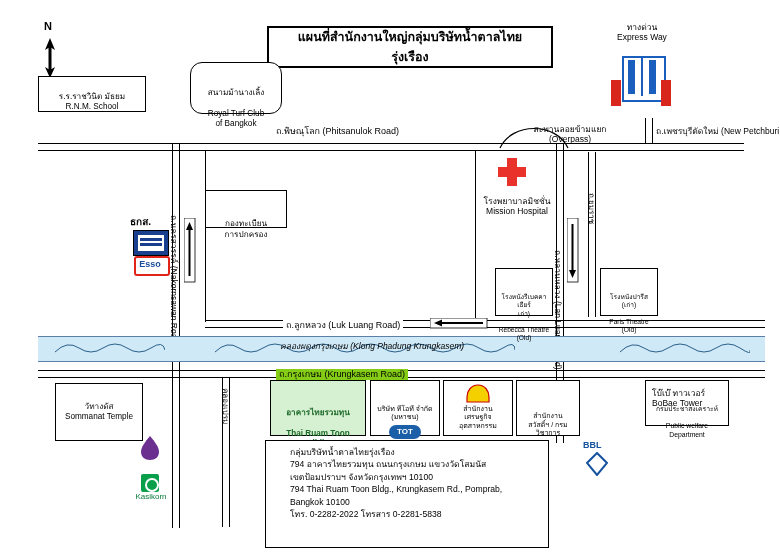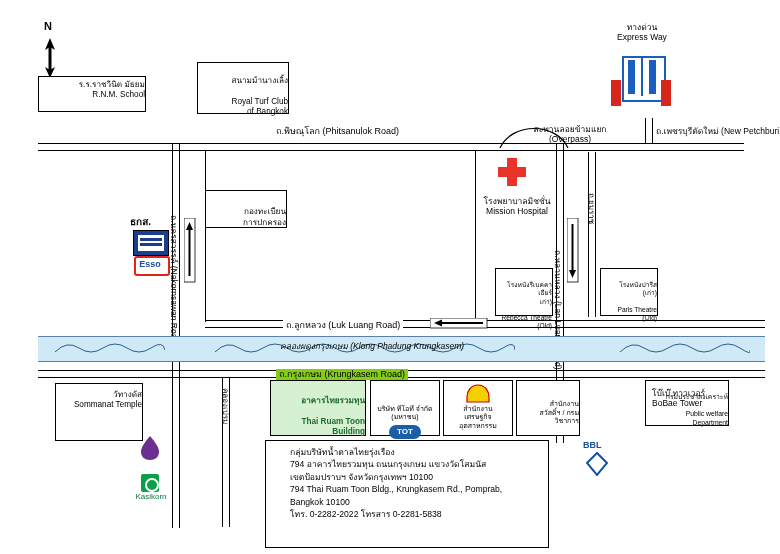--- a/index.html
+++ b/index.html
@@ -8,30 +8,33 @@
   .abs{position:absolute;}
   .lbl{font-size:8.5px;line-height:1.2;color:#000;text-align:center;white-space:nowrap;}
   .lbl.thai{font-size:9px;}
   .roadline{position:absolute;background:#000;}
   .titlebox{border:2px solid #000;background:#fff;text-align:center;}
   .titlebox .t{font-size:12.5px;font-weight:bold;padding:7px 14px;color:#000;}
   .infobox{border:1px solid #000;background:#fff;padding:5px 24px;font-size:8.6px;line-height:1.45;color:#000;text-align:left;}
   .canal{position:absolute;background:#cfe9f7;border-top:1px solid #5b7fa6;border-bottom:1px solid #5b7fa6;}
   .wave{position:absolute;}
   .bldg{position:absolute;border:1px solid #000;background:#fff;}
-  .bldg .inner{font-size:8.2px;line-height:1.25;text-align:right;color:#000;padding-top:3px;}
+  .bldg .inner{font-size:8.2px;line-height:1.25;text-align:center;color:#000;padding-top:3px;margin-top:12px;}
   .green{background:#d6f0d2;}
   .vert{writing-mode:vertical-rl;text-orientation:mixed;}
   .redcross{position:absolute;}
 </style>
 </head>
 <body>
 
 <div id="map">
 
+  <div class="abs titlebox" style="left:267px;top:26px;width:282px;height:38px;display:flex;align-items:center;justify-content:center;">
+    <div class="t">แผนที่สำนักงานใหญ่กลุ่มบริษัทน้ำตาลไทยรุ่งเรือง</div>
+  </div>
 
   <div class="abs" style="left:36px;top:20px;width:28px;height:60px;">
     <div class="abs lbl" style="left:8px;top:0px;font-weight:bold;font-size:11px;">N</div>
     <svg width="28" height="44" style="position:absolute;left:0;top:16px;">
       <polygon points="14,2 9,14 14,11 19,14" fill="#000"></polygon>
       <rect x="12.5" y="11" width="3" height="26" fill="#000"></rect>
       <polygon points="14,42 9,31 14,34 19,31" fill="#000"></polygon>
     </svg>
   </div>
 
@@ -102,21 +105,21 @@
   </svg>
   <div class="abs lbl" style="left:280px;top:341px;font-size:8.5px;font-style:italic;">คลองผดุงกรุงเกษม (Klong Phadung Krungkasem)</div>
 
   <div class="bldg" style="left:38px;top:76px;width:106px;height:34px;">
     <div class="inner">
       <span>ร.ร.ราชวินิต มัธยม</span><br>
       <span>R.N.M. School</span>
     </div>
   </div>
 
-  <div class="bldg" style="left:197px;top:62px;width:90px;height:50px;">
+  <div class="bldg" style="left:190px;top:62px;width:90px;height:50px;border-radius:12px;">
     <div class="inner" style="white-space:pre-line;">
       <span>สนามม้านางเลิ้ง</span><br>
       <span>Royal Turf Club
 of Bangkok</span>
     </div>
   </div>
 
   <div class="bldg" style="left:205px;top:190px;width:80px;height:36px;">
     <div class="inner" style="white-space:pre-line;padding-top:6px;">
       <span>กองทะเบียน

